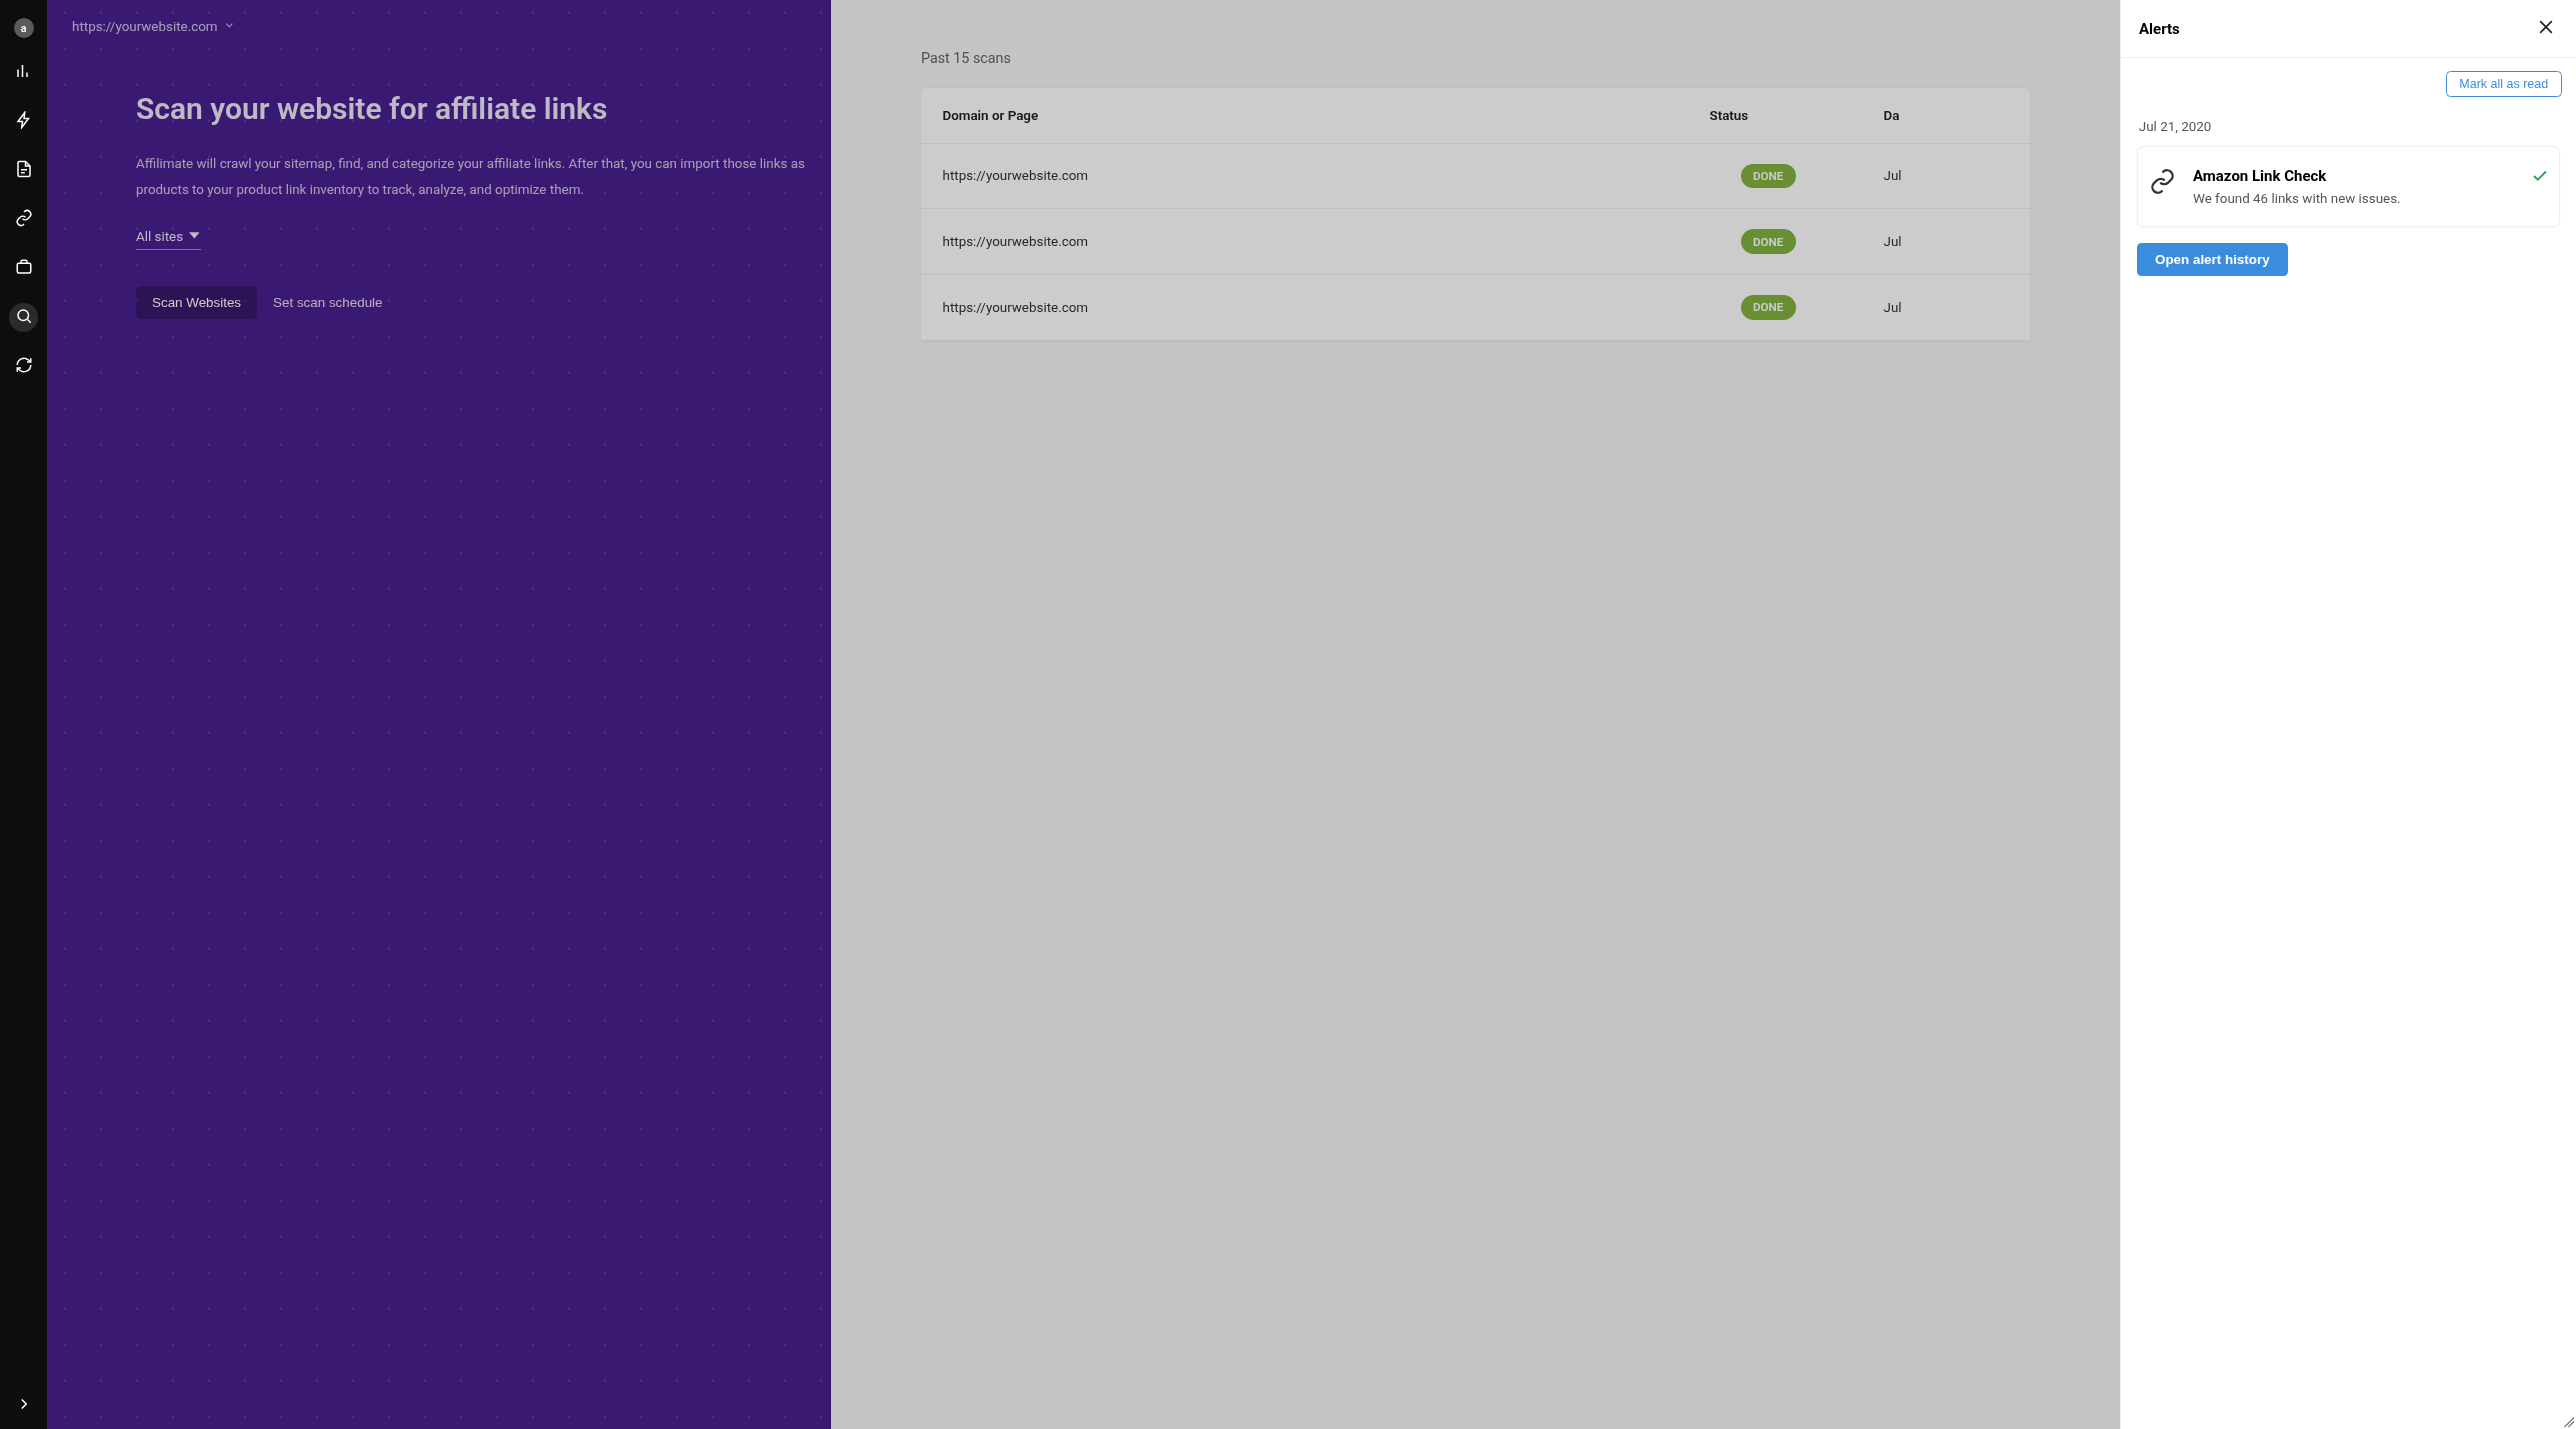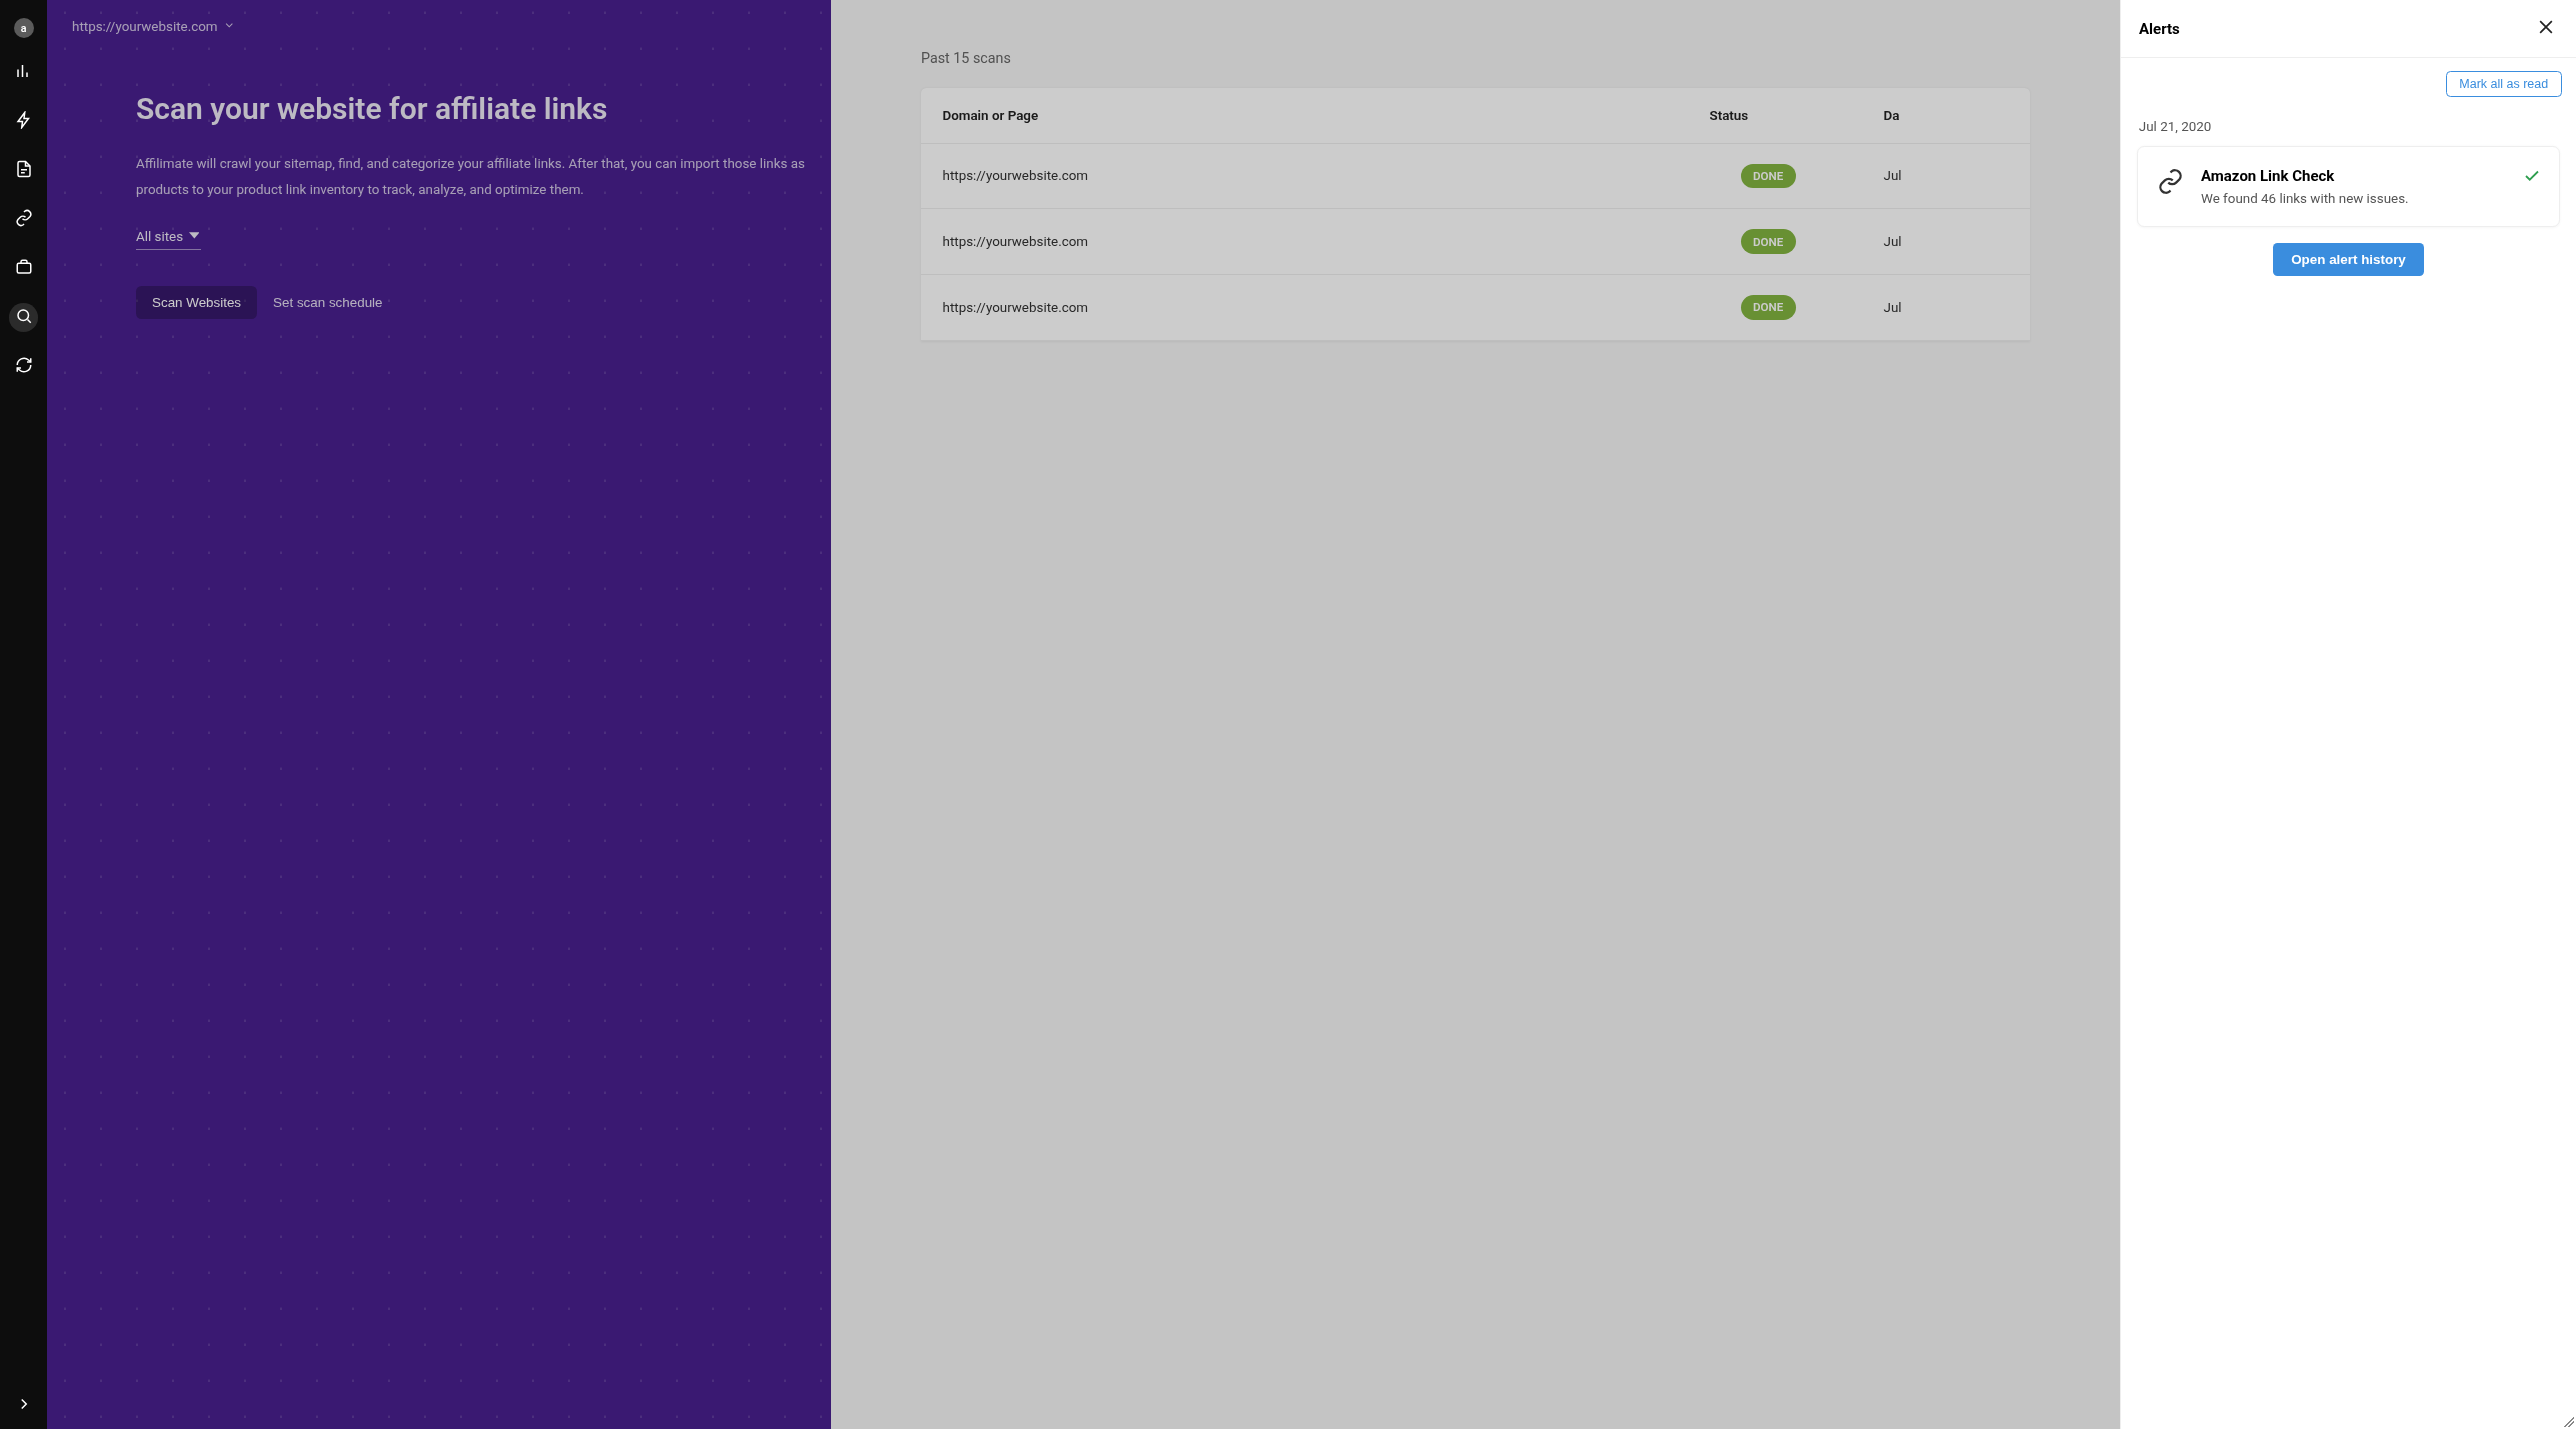--- a/index.html
+++ b/index.html
@@ -151,38 +151,38 @@
   .mark-read {
     background: #fff; border: 0.9px solid #3a8dde; color: #3a8dde;
     border-radius: 4.5px; padding: 5.4px 12.5px; font-size: 12.5px; cursor: pointer;
   }
   .drawer-body { padding: 5.4px 16px 18px; flex: 1; overflow: auto; }
   .alert-group-date { font-size: 13.4px; color: #555; margin: 9px 1.8px 12.5px; }
   .alert-card {
     background: #fff;
     border: 0.9px solid #eee;
     border-radius: 7.2px;
-    padding: 20px 18px;
+    padding: 20px 10px;
     display: flex; align-items: flex-start; gap: 16px;
     box-shadow: 0 0.9px 2.7px rgba(0,0,0,0.04);
     position: relative;
   }
   .alert-card .icon {
     width: 29px; height: 29px; flex-shrink: 0;
     display: flex; align-items: center; justify-content: center;
   }
   .alert-card .icon svg { width: 27px; height: 27px; stroke: #333; fill: none; stroke-width: 2; }
   .alert-card .text { flex: 1; }
   .alert-card .title { font-size: 15px; font-weight: 700; margin-bottom: 5.4px; }
   .alert-card .msg { font-size: 13.4px; color: #555; }
   .alert-card .check {
     width: 18px; height: 18px; stroke: #2e9e4f; fill: none; stroke-width: 2.4;
     flex-shrink: 0;
   }
-  .drawer-cta { display: flex; justify-content: center; margin-top: 16px; }
+  .drawer-cta { display: flex; justify-content: flex-start; margin-top: 16px; }
   .open-history {
     background: #3a8dde; color: #fff; border: none; border-radius: 4.5px;
     padding: 9px 18px; font-size: 13.4px; font-weight: 600; cursor: pointer;
   }
 
   
   .resize-handle {
     position: fixed; right: 0; bottom: 0; width: 14.3px; height: 14.3px;
     z-index: 20;
   }

